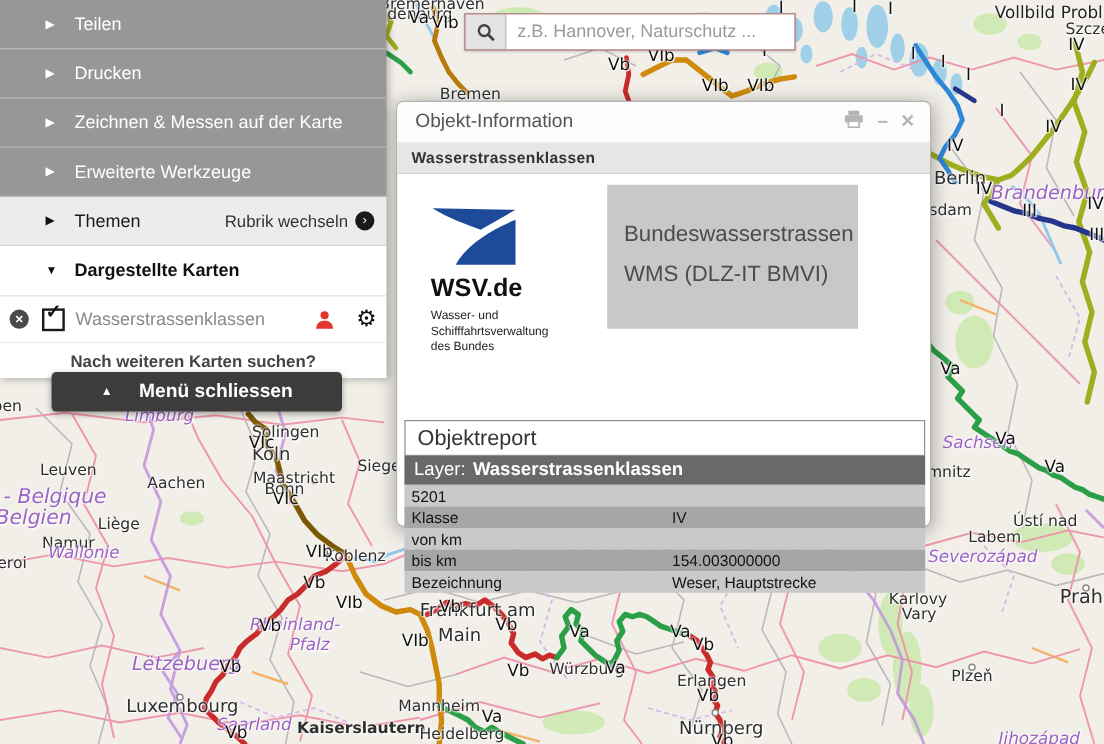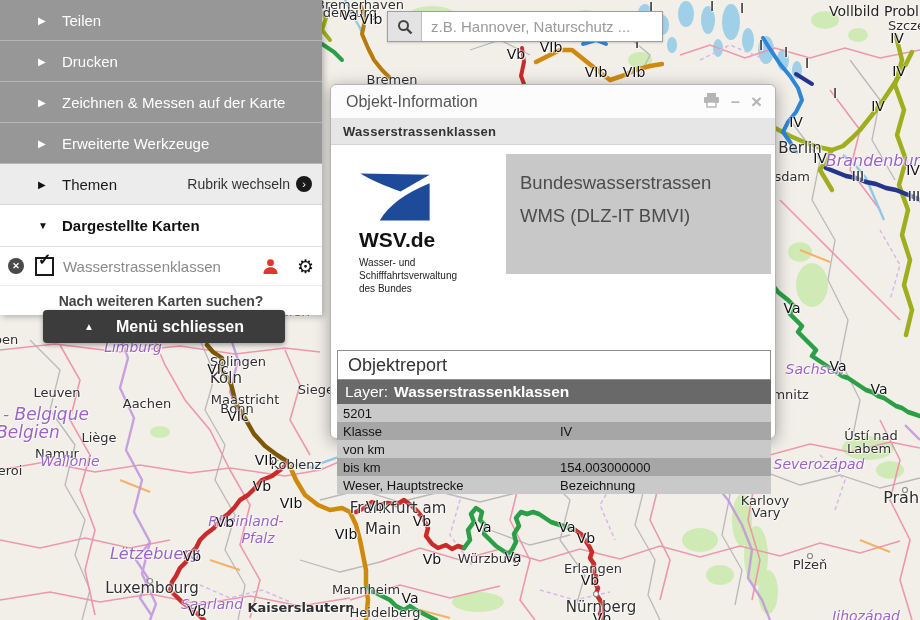--- a/index.html
+++ b/index.html
@@ -76,22 +76,22 @@
   .dlg-title{font-size:16px;color:#555;margin-left:15px;flex:1;}
   .dlg-icons{display:flex;align-items:center;gap:11px;margin-right:13px;color:#b5b5b5;}
   .dlg-icons .ic{cursor:pointer;font-weight:bold;font-size:16px;line-height:1;}
   .dlg-band{height:25px;background:#e6e6e6;border-bottom:1px solid #d5d5d5;
             display:flex;align-items:center;}
   .dlg-band span{font-size:13px;font-weight:bold;color:#333;margin-left:12px;letter-spacing:.3px;}
   .dlg-body{position:relative;height:293px;}
   .logo{position:absolute;left:28px;top:28px;width:145px;}
   .logo .brand{font-size:21px;font-weight:bold;color:#111;margin-top:3px;}
   .logo .sub{font-size:10px;color:#222;line-height:13px;margin-top:4px;}
-  .wmsbox{position:absolute;left:175px;top:9px;width:265px;height:120px;background:#c8c8c8;
-          box-sizing:border-box;padding:12px 14px;font-size:18.5px;color:#4c4c4c;line-height:33px;}
+  .wmsbox{position:absolute;left:175px;top:9px;width:209px;height:120px;background:#c8c8c8;
+          box-sizing:border-box;padding:24px 14px;font-size:18.5px;color:#4c4c4c;line-height:33px;}
   .report{position:absolute;left:6px;top:205px;width:434px;height:30px;box-sizing:border-box;
           border:1px solid #8f8f8f;background:#fff;display:flex;align-items:center;}
   .report span{font-size:18px;color:#333;margin-left:10px;}
   .layerband{position:absolute;left:6px;top:235px;width:434px;height:24px;background:#696969;
              display:flex;align-items:center;box-sizing:border-box;}
   .layerband .p{color:#fff;font-size:15.5px;margin-left:8px;}
   .layerband .n{color:#fff;font-size:15.5px;font-weight:bold;margin-left:6px;}
   .objtable{position:absolute;left:6px;top:259px;width:434px;}
   .orow{display:grid;grid-template-columns:217px 1fr;height:18px;align-items:center;}
   .orow:nth-child(odd){background:#c9c9c9;}
@@ -271,21 +271,21 @@
         <span class="ml city" style="left: 398px; top: 508px; font-size: 15px;">Frankfurt am</span>
         <span class="ml city" style="left: 383px; top: 529px; font-size: 15px;">Main</span>
         <span class="ml city" style="left: 489px; top: 558px;">Würzburg</span>
         <span class="ml city" style="left: 593px; top: 568px;">Erlangen</span>
         <span class="ml city" style="left: 601px; top: 607px; font-size: 15px;">Nürnberg</span>
         <span class="ml city" style="left: 765px; top: 500px;">Karlovy</span>
         <span class="ml city" style="left: 766px; top: 512px;">Vary</span>
         <span class="ml city" style="left: 810px; top: 564px;">Plzeň</span>
         <span class="ml city" style="left: 906px; top: 497px; font-size: 16px;">Praha</span>
         <span class="ml city" style="left: 871px; top: 435px;">Ústí nad</span>
-        <span class="ml city" style="left: 869px; top: 448px;">Labem</span>
+        <span class="ml city" style="left: 829px; top: 448px;">Labem</span>
         <span class="ml city" style="left: 778px; top: 394px;">Chemnitz</span>
         <span class="ml region" style="left: 133px; top: 347px;">Limburg</span>
         <span class="ml region" style="left: 38px; top: 414px; font-size: 17px;">e - Belgique</span>
         <span class="ml region" style="left: 28px; top: 432px; font-size: 17px;">Belgien</span>
         <span class="ml region" style="left: 70px; top: 461px;">Wallonie</span>
         <span class="ml region" style="left: 155px; top: 553px; font-size: 16px;">Lëtzebuerg</span>
         <span class="ml region" style="left: 246px; top: 521px;">Rheinland-</span>
         <span class="ml region" style="left: 258px; top: 538px;">Pfalz</span>
         <span class="ml region" style="left: 212px; top: 604px;">Saarland</span>
         <span class="ml region" style="left: 410px; top: 434px;">Hessen</span>
@@ -457,20 +457,20 @@
             <div>IV</div>
           </div>
           <div class="orow">
             <div>von km</div>
           </div>
           <div class="orow">
             <div>bis km</div>
             <div>154.003000000</div>
           </div>
           <div class="orow">
+            <div>Bezeichnung</div>
             <div>Weser, Hauptstrecke</div>
-            <div>Bezeichnung</div>
           </div>
         </div>
     </div>
   </section>
 
 </div>
 
 </body></html>

